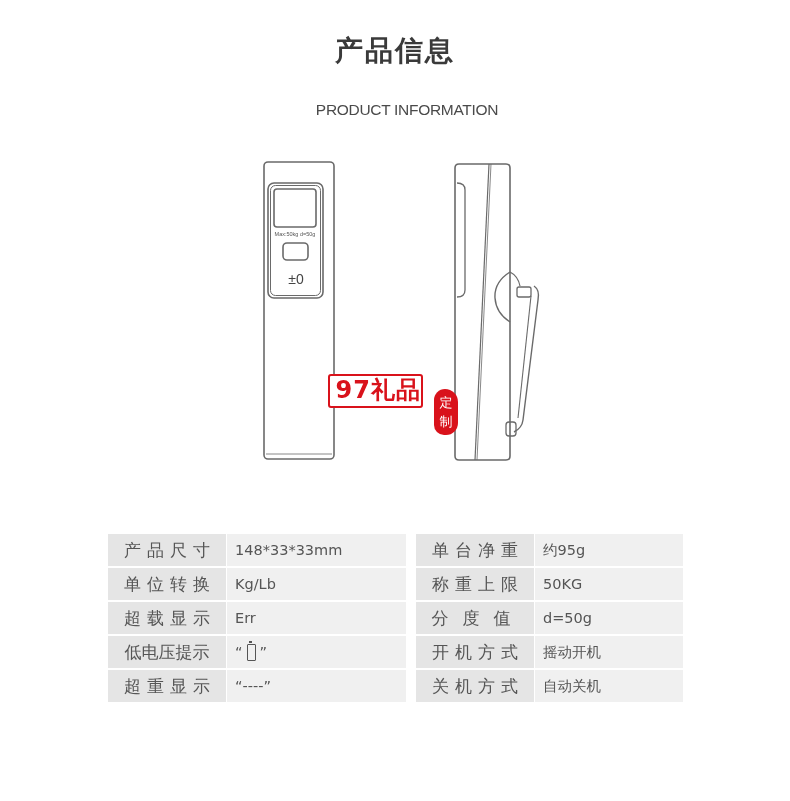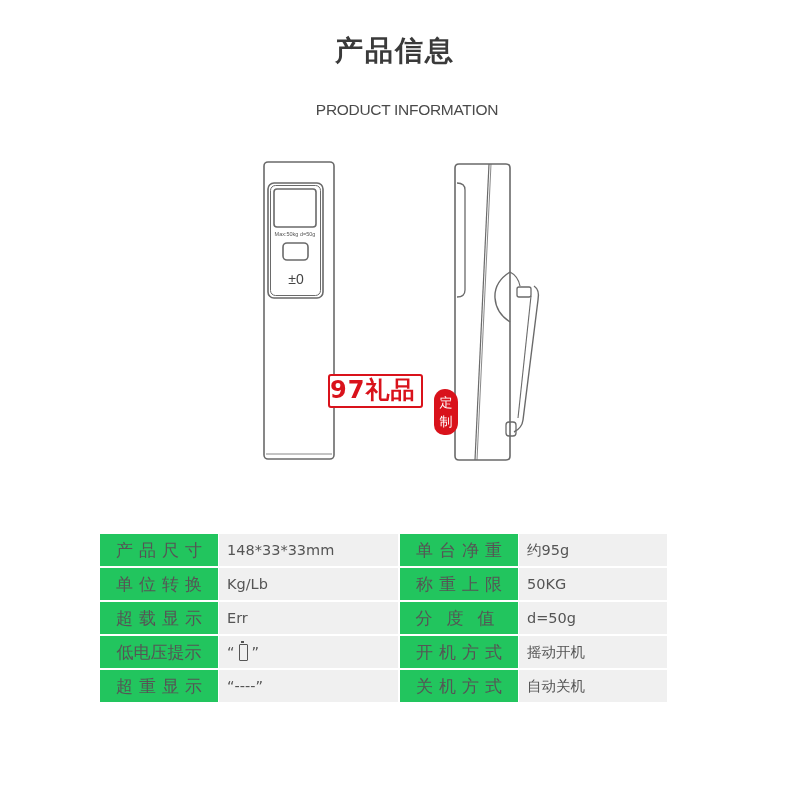--- a/index.html
+++ b/index.html
@@ -14,37 +14,37 @@
     position: absolute; left: 12px; top: 101px; width: 790px; text-align: center;
     font-family: "Liberation Sans", sans-serif; font-size: 15.5px; color: #4a4a4a; letter-spacing: -0.3px;
   }
 
   .illustration { position: absolute; left: 0; top: 150px; width: 790px; height: 320px; }
 
   .watermark {
     position: absolute; left: 328px; top: 374px; width: 95px; height: 34px;
     border: 2px solid #d9121b; border-radius: 3px; background: #fff;
     color: #d9121b; font-weight: bold; font-size: 24px; line-height: 29px;
-    text-align: left; letter-spacing: 1px;
+    text-align: right; letter-spacing: 1px;
   }
   .seal {
     position: absolute; left: 434px; top: 389px; width: 24px; height: 46px;
     background: #d9121b; border-radius: 11px 13px 12px 10px;
     color: #fff; font-size: 13px; line-height: 19px; text-align: center; padding-top: 4px;
   }
 
   .spec-table {
     position: absolute; left: 100px; top: 534px; width: 598px;
   }
   .spec-row { display: flex; height: 34px; border-bottom: 2px solid #fff; }
   .spec-row:last-child { border-bottom: none; }
   .cell { display: flex; align-items: center; height: 32px; }
   .label {
-    width: 118px; background: #22c55e; justify-content: center;
-    font-size: 17px; color: #555; letter-spacing: 6px; padding-left: 6px;
+    width: 118px; background: #e5e5e5; justify-content: center;
+    font-size: 17px; color: #555; letter-spacing: 6px; padding-left: 6px; margin-left: 8px;
   }
   .label.tight { letter-spacing: 0px; padding-left: 0; }
   .label.wide { letter-spacing: 14px; padding-left: 6px; }
   .value {
     background: #f0f0f0; padding-left: 8px; font-size: 14.5px; color: #555;
     font-family: "DejaVu Sans", sans-serif;
   }
   .value.left { width: 179px; margin-left: 1px; }
   .value.right { width: 148px; margin-left: 1px; }
   .gap { width: 2px; background: #fff; height: 32px; }

